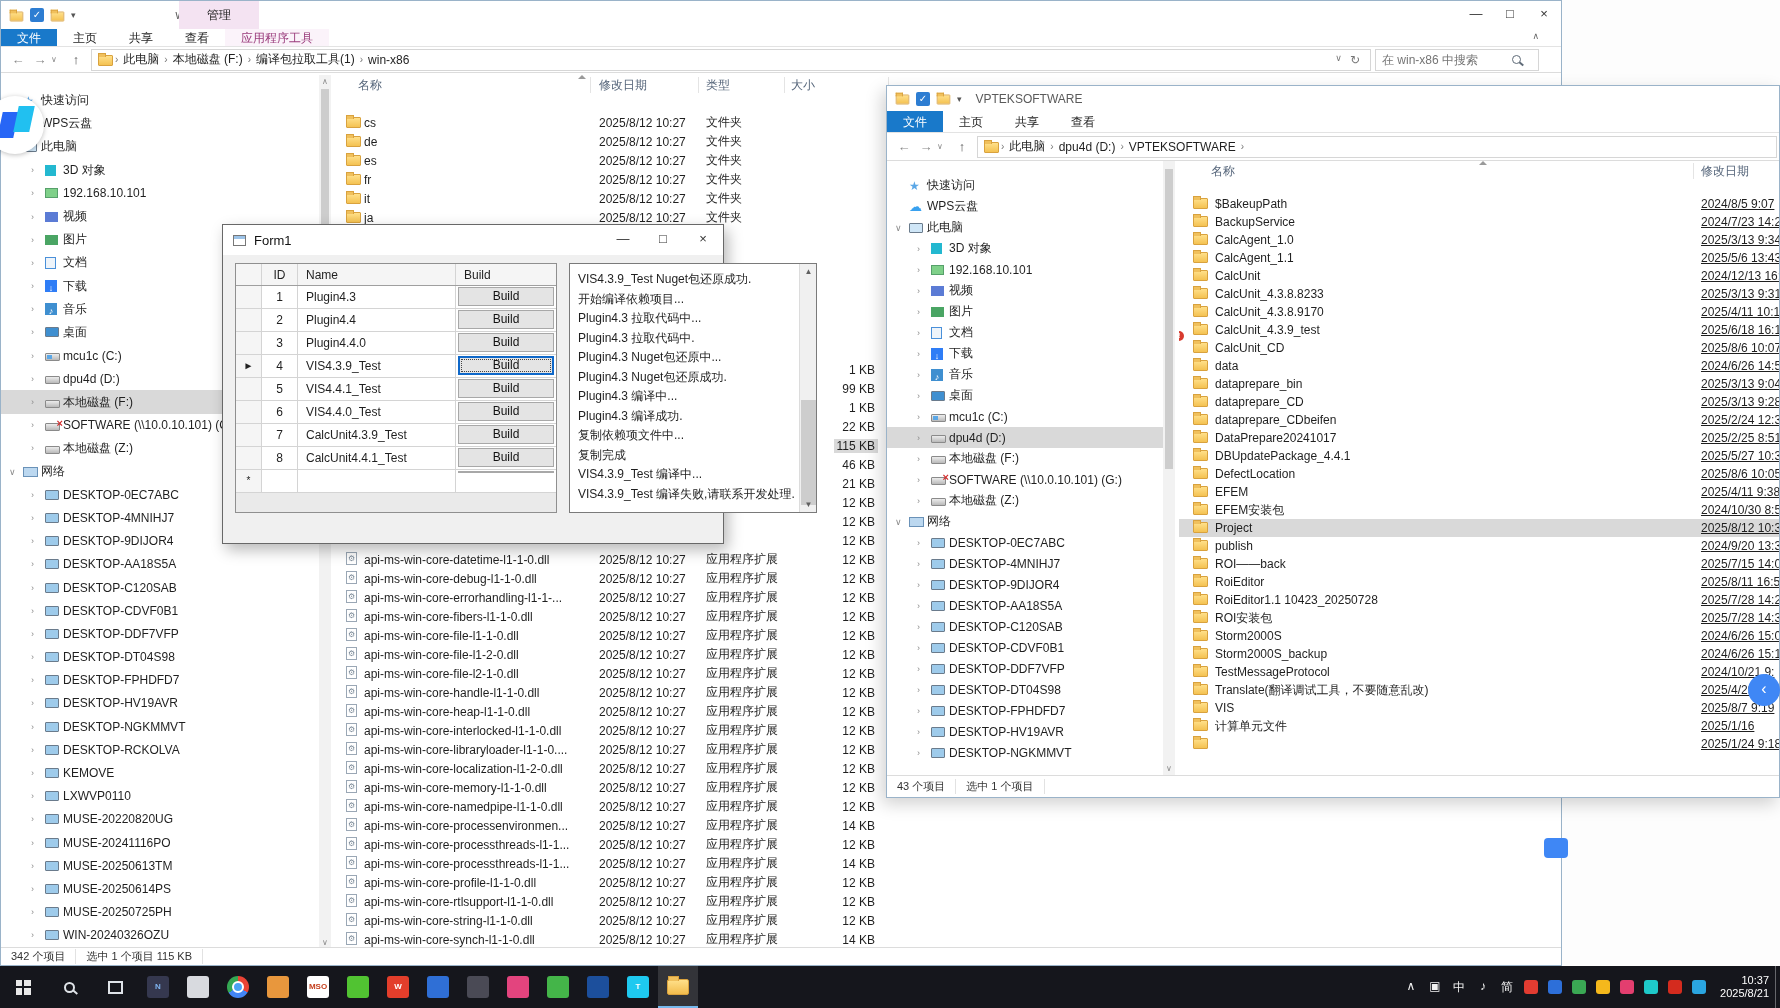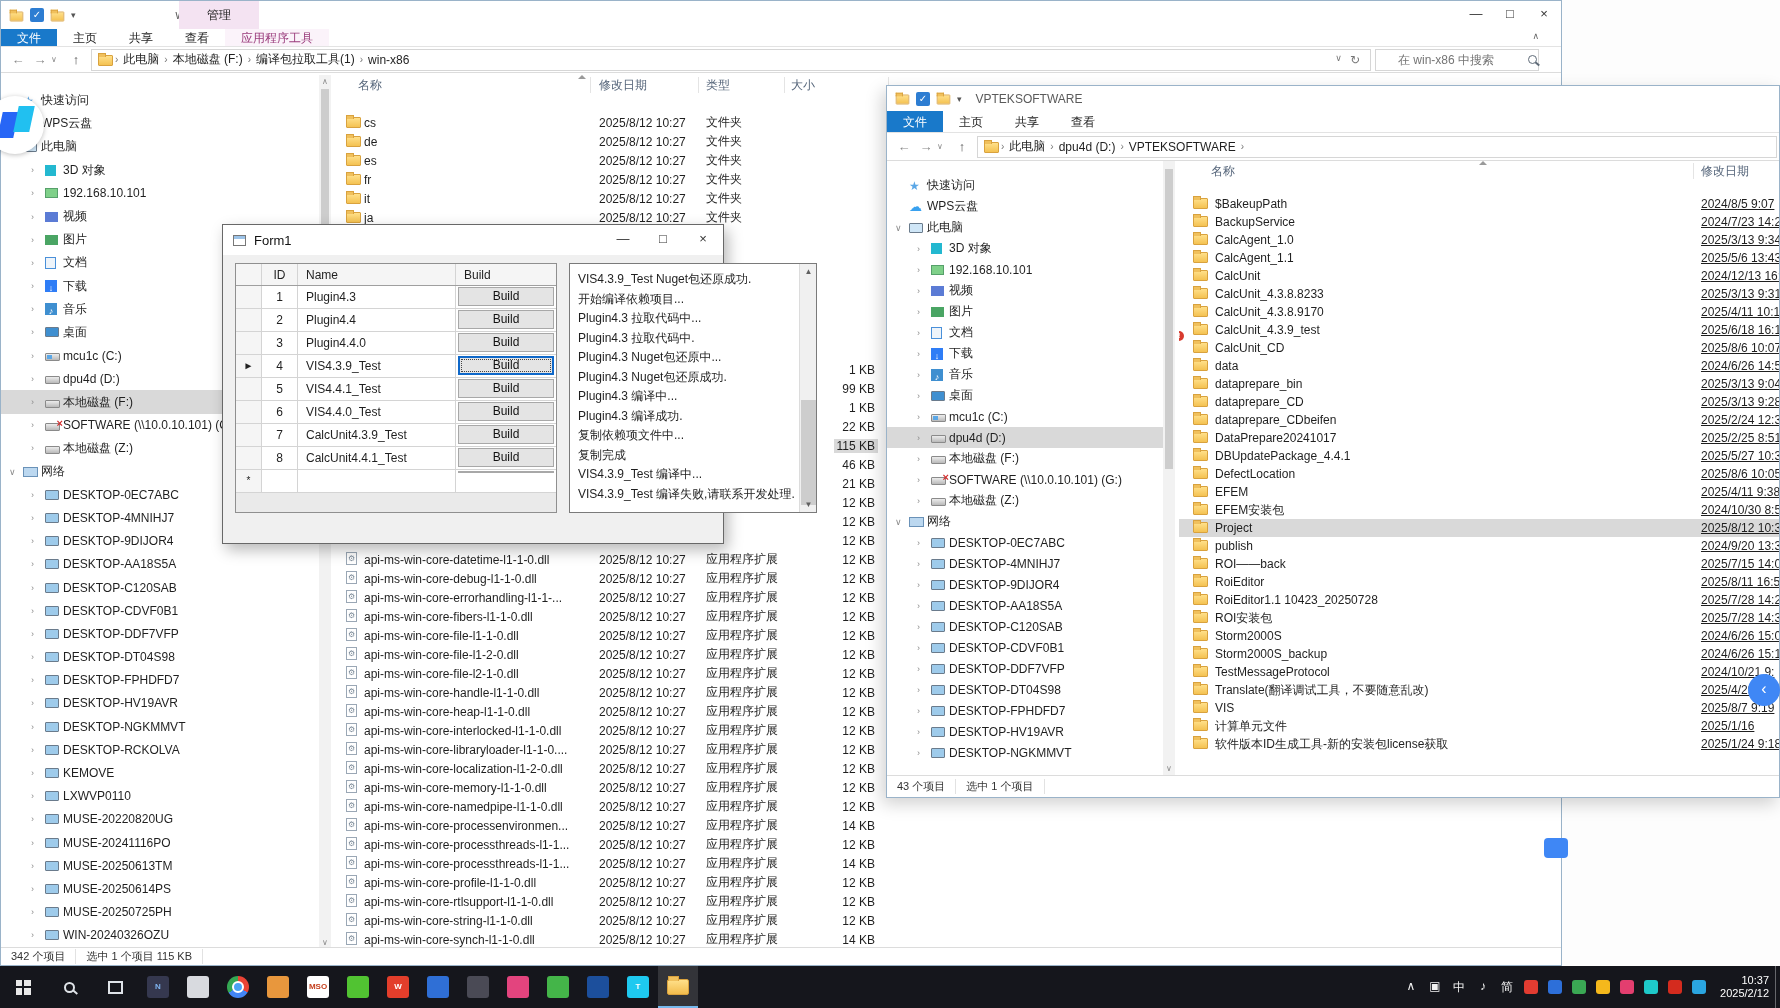--- a/index.html
+++ b/index.html
@@ -26,21 +26,21 @@
   .addrrow { height:26px; display:flex; align-items:center; border-bottom:1px solid #dcdcdc; padding-left:6px; }
   .navbtn { width:22px; text-align:center; color:#8a8a8a; font-size:13px; }
   .navbtn.en { color:#4a4a4a; }
   .navdrop { width:14px; color:#8a8a8a; font-size:8px; }
   .crumbbar { height:22px; border:1px solid #d6d6d6; background:#fff; display:flex; align-items:center; padding:0 4px; margin-left:4px; }
   .crumb { padding:0 5px; white-space:nowrap; }
   .crumb-sep { color:#777; font-size:10px; }
   .addr-ic { margin:0 2px; }
   .addr-tools { margin-left:auto; display:flex; gap:8px; padding-right:6px; color:#777; }
   .searchbox { height:22px; border:1px solid #d6d6d6; margin-left:4px; display:flex; align-items:center; padding:0 6px; }
-  .searchbox input { border:none; outline:none; width:130px; font-size:12px; font-family:inherit; color:#333;margin-left:16px; }
+  .searchbox input { border:none; outline:none; width:130px; font-size:12px; font-family:inherit; color:#333; }
   .mag { position:relative; width:9px; height:9px; border:1.5px solid #5f6b78; border-radius:50%; flex:none; }
   .mag::after { content:""; position:absolute; width:5px; height:1.5px; background:#5f6b78; right:-4px; bottom:-1px; transform:rotate(40deg); }
   .statusbar { position:absolute; left:0; right:0; bottom:0; height:18px; border-top:1px solid #dcdcdc; background:#fff; display:flex; align-items:center; font-size:11px; color:#333; }
   .statusbar span { padding:0 10px; border-right:1px solid #e2e2e2; }
 
   
   .tree { position:absolute; overflow:hidden; }
   .trow { display:flex; align-items:center; padding-left:8px; white-space:nowrap; }
   .trow.child { padding-left:30px; }
   .trow.sel { background:#d9d9d9; }
@@ -1494,21 +1494,20 @@
           </div>
 
           <div class="rrow">
             <span class="fic"><span class="ic-folder"></span></span>
             <span class="rname">计算单元文件</span>
             <span class="rdate">2025/1/16</span>
           </div>
 
           <div class="rrow">
             <span class="fic"><span class="ic-folder"></span></span>
-            <span class="rname">软件版本ID生成工具-新的安装包license获取</span>
             <span class="rdate">2025/1/24 9:18</span>
           </div>
         </div>
     </div>
 
     <div class="statusbar" style="height:22px;">
       <span>43 个项目</span>
       <span>选中 1 个项目</span>
     </div>
   </div>
@@ -1620,19 +1619,19 @@
           </span>
           <span class="traydot">
             <i style="background:#d42b1e"></i>
           </span>
           <span class="traydot">
             <i style="background:#2aa5e0"></i>
           </span>
         </div>
       <div class="clock">
         <div>10:37</div>
-        <div>2025/2/12</div>
+        <div>2025/8/21</div>
       </div>
       <div class="desk-sliver"></div>
     </div>
   </div>
 
 </div>
 
 </body></html>

